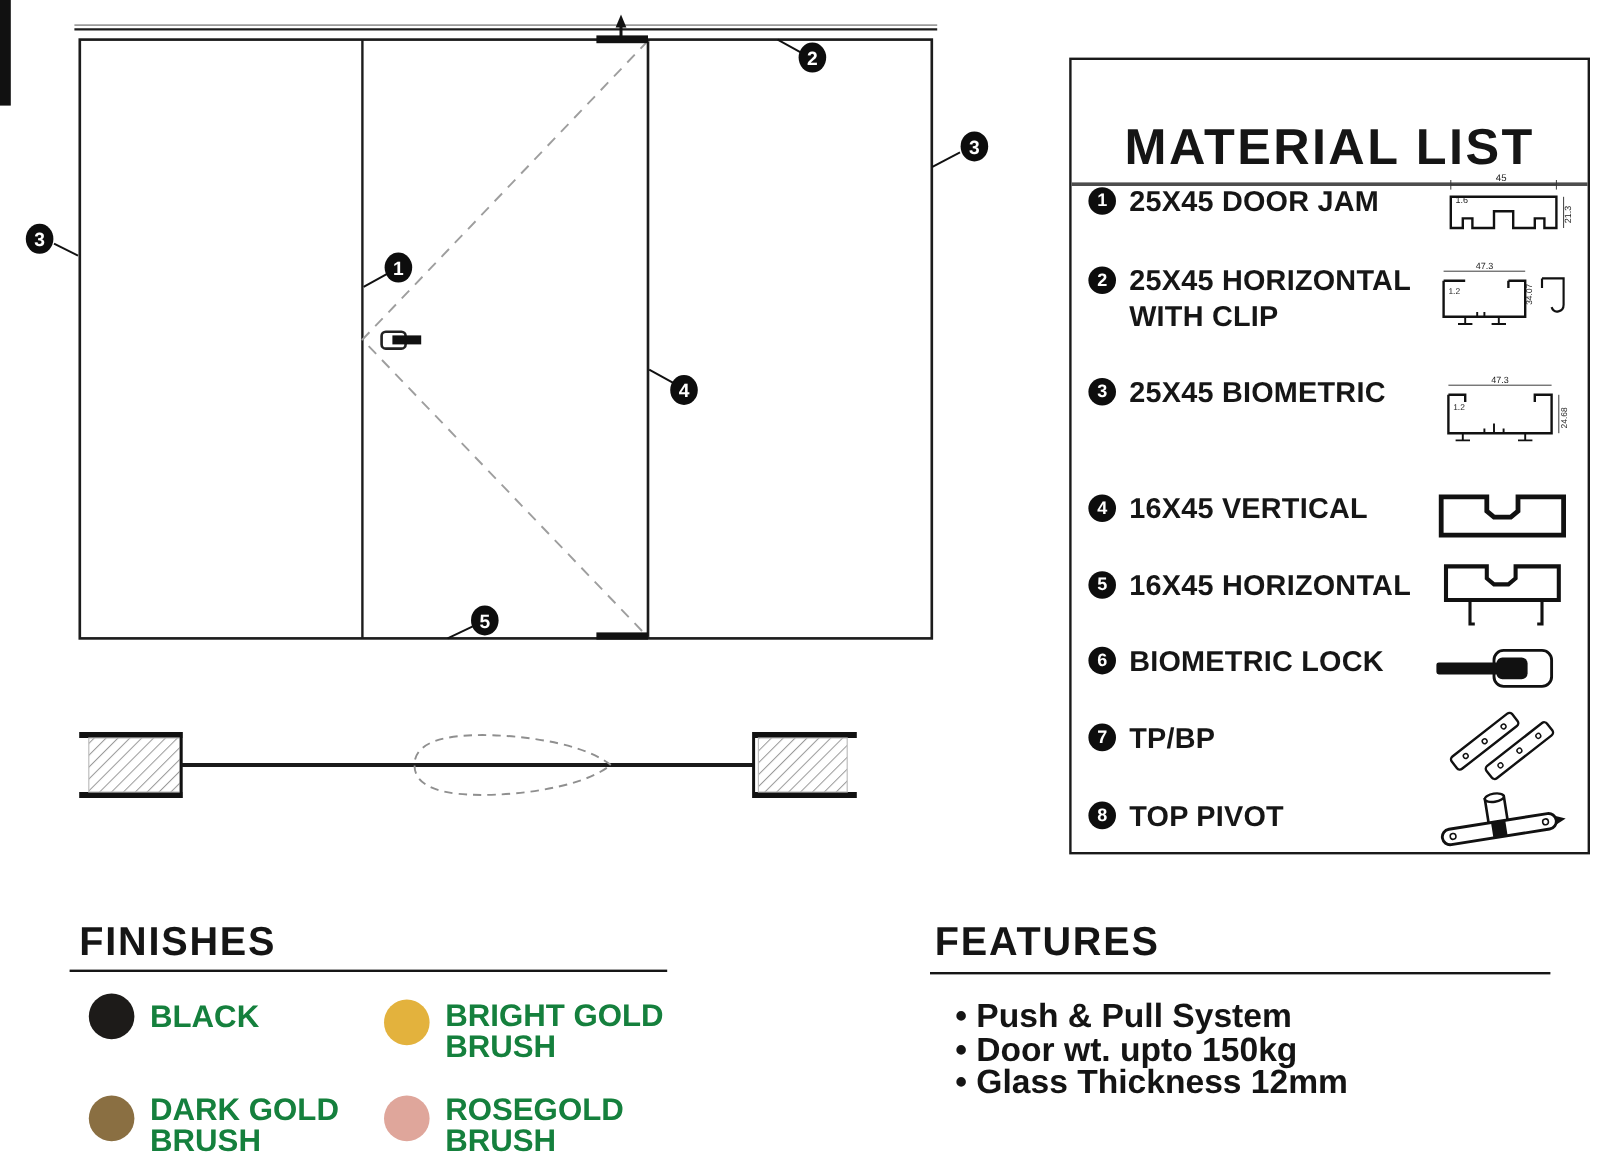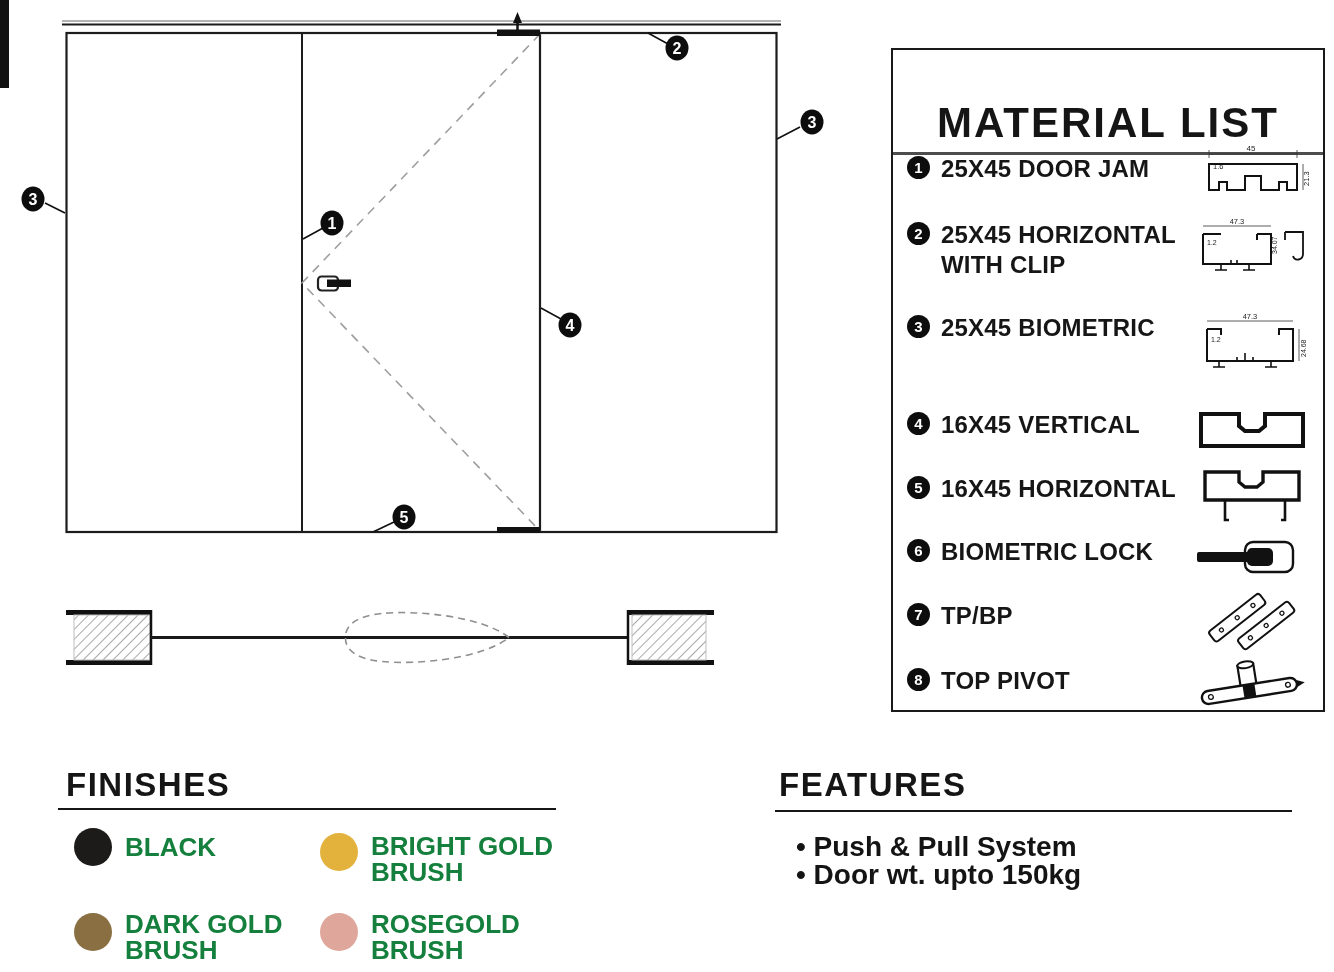--- a/index.html
+++ b/index.html
@@ -248,15 +248,16 @@
 
   <div class="abs swatch" style="left: 320px; top: 913px; background-color: rgb(223, 166, 155);"></div>
   <div class="abs fin-label" style="left:371px;top:911px">ROSEGOLD BRUSH</div>
 
   <div class="abs sec-title" style="left:779px;top:766px">FEATURES</div>
   <div class="abs rule" style="left:775px;top:810px;width:517px"></div>
 
   <div class="abs" style="left:796px;top:833px">
     <div class="feat-line">• Push &amp; Pull System</div>
     <div class="feat-line">• Door wt. upto 150kg</div>
+    <div class="feat-line">• Glass Thickness 12mm</div>
   </div>
 
 </div>
 
 </body></html>

